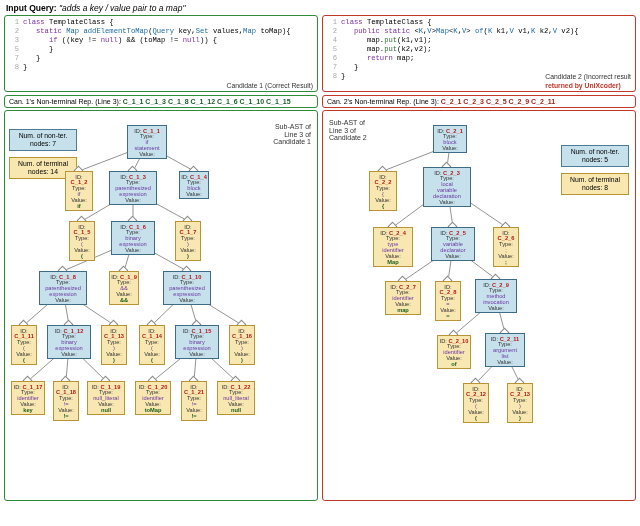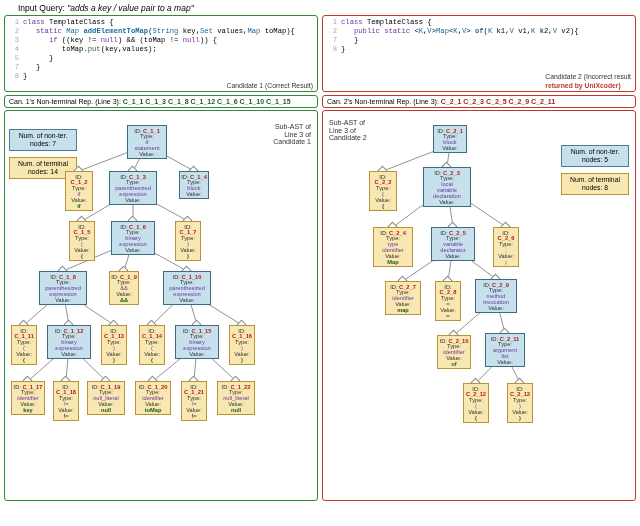--- a/index.html
+++ b/index.html
@@ -6,41 +6,41 @@
   body {
     margin: 0;
     font-family: Arial, sans-serif;
     font-size: 7px;
     width: 640px;
     height: 526px;
     background: #fff;
     overflow: hidden;
   }
   .query-row { padding: 3px 6px 2px; font-size: 8.5px; }
-  .query-label { font-weight: normal; margin-left: 12px; }
+  .query-label { font-weight: bold; }
   .query-text { font-style: italic; }
   .top-row { display: flex; gap: 4px; padding: 0 4px; }
   .code-panel {
     flex: 1;
     border: 1.5px solid;
     border-radius: 3px;
     position: relative;
     padding: 2px 4px 10px 4px;
     font-family: "Courier New", monospace;
     font-size: 7.2px;
     line-height: 1.25;
     background: #fff;
   }
   .code-panel.c1 { border-color: #2e8b3a; }
   .code-panel.c2 { border-color: #c0392b; }
   .code-line { white-space: pre; }
   .ln { color:#aaa; display:inline-block; width:10px; text-align:right; margin-right:4px;}
   .kw-cls { color:#7b2fa3; }
   .type { color:#1a6aa0; }
-  .fn-decl { color:#1a6aa0; font-weight:bold;}
+  .fn-decl { color:#1a6aa0; font-weight:normal;}
   .fn-call { color:#2f6f2f; }
   .cap-label {
     position: absolute; bottom: 1px; right: 4px; font-family: Arial,sans-serif;
     font-size: 6.8px; color:#333;
   }
   .cap-label .red { color:#c0392b; font-weight:bold; }
   .rep-row { display:flex; gap:4px; padding:3px 4px 2px; }
   .rep-box {
     border:1.5px solid; border-radius:3px; padding:2px 4px; font-size:7px; flex:1;
   }
@@ -85,33 +85,35 @@
 
 <div class="query-row">
   <span class="query-label">Input Query:</span>
   <span class="query-text">"adds a key / value pair to a map"</span>
 </div>
 
 <div class="top-row">
   <div class="code-panel c1">
     <div id="code1">
         <div class="code-line"><span class="ln">1</span><span class="kw-cls">class</span> TemplateClass {</div>
-        <div class="code-line"><span class="ln">2</span>   <span class="kw-cls">static</span> <span class="type">Map</span> <span class="fn-decl">addElementToMap</span>(<span class="type">String</span> key,<span class="type">Set</span> values,<span class="type">Map</span> toMap){</div>
+        <div class="code-line"><span class="ln">2</span>   <span class="kw-cls">static</span> <span class="type">Map</span> <span class="fn-decl">addElementToMap</span>(<span class="type">Query</span> key,<span class="type">Set</span> values,<span class="type">Map</span> toMap){</div>
         <div class="code-line"><span class="ln">3</span>      <span class="kw-cls">if</span> ((key != <span class="kw-cls">null</span>) &amp;&amp; (toMap != <span class="kw-cls">null</span>)) {</div>
-        <div class="code-line"><span class="ln">4</span>         toMap.<span class="fn-call">put</span>(key,values);</div>
         <div class="code-line"><span class="ln">5</span>      }</div>
         <div class="code-line"><span class="ln">7</span>   }</div>
         <div class="code-line"><span class="ln">8</span>}</div>
       </div>
     <div class="cap-label">Candidate 1 (Correct Result)</div>
   </div>
   <div class="code-panel c2">
     <div id="code2">
         <div class="code-line"><span class="ln">1</span><span class="kw-cls">class</span> TemplateClass {</div>
         <div class="code-line"><span class="ln">2</span>   <span class="kw-cls">public</span> <span class="kw-cls">static</span> &lt;<span class="type">K</span>,<span class="type">V</span>&gt;<span class="type">Map</span>&lt;<span class="type">K</span>,<span class="type">V</span>&gt; <span class="fn-decl">of</span>(<span class="type">K</span> k1,<span class="type">V</span> v1,<span class="type">K</span> k2,<span class="type">V</span> v2){</div>
+        <div class="code-line"><span class="ln">4</span>      map.<span class="fn-call">put</span>(k1,v1);</div>
+        <div class="code-line"><span class="ln">5</span>      map.<span class="fn-call">put</span>(k2,v2);</div>
+        <div class="code-line"><span class="ln">6</span>      <span class="kw-cls">return</span> map;</div>
         <div class="code-line"><span class="ln">7</span>   }</div>
         <div class="code-line"><span class="ln">8</span>}</div>
       </div>
     <div class="cap-label">
       <span>Candidate 2 (Incorrect result</span><br>
       <span class="red">returned by UniXcoder)</span>
     </div>
   </div>
 </div>
 

